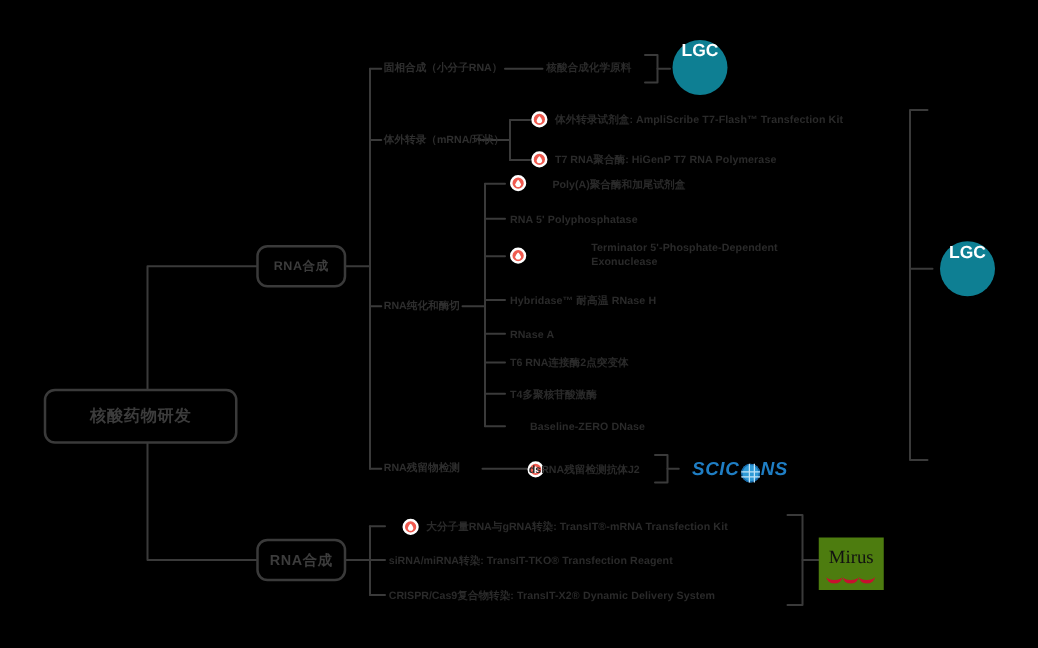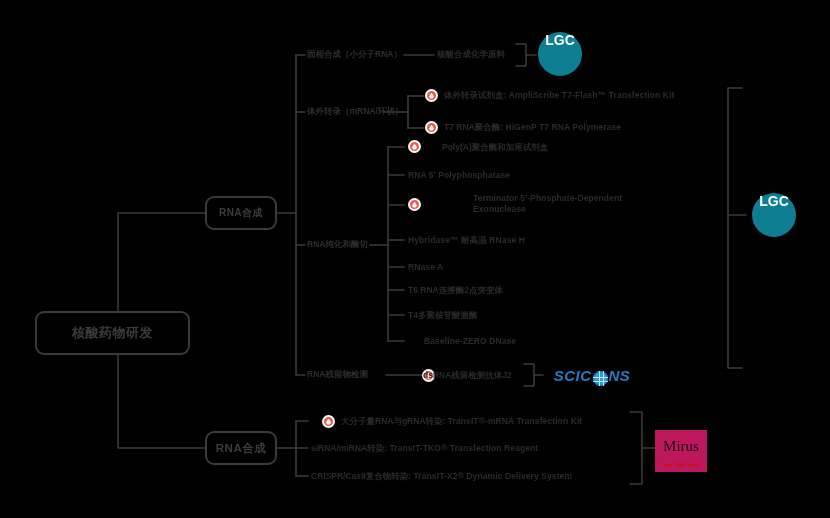--- a/index.html
+++ b/index.html
@@ -75,21 +75,21 @@
     content:"";position:absolute;left:6px;top:0;width:3px;height:15px;
     border-left:1px solid #bfe3f7;border-right:1px solid #bfe3f7;
   }
   #logo-scicons .globe::after{
     content:"";position:absolute;left:0;top:6px;width:15px;height:3px;
     border-top:1px solid #bfe3f7;border-bottom:1px solid #bfe3f7;
   }
 
   #logo-mirus{
     position:absolute;left:655px;top:430px;width:52px;height:42px;
-    background:#be185d;display:flex;flex-direction:column;
+    background:#4d7c0f;display:flex;flex-direction:column;
     align-items:center;justify-content:center;
   }
   #logo-mirus .mirus-word{
     font-family:"Liberation Serif","DejaVu Serif",serif;
     font-size:15px;color:#111;font-weight:400;line-height:15px;
   }
   #logo-mirus .wave{
     width:40px;height:9px;margin-top:1px;position:relative;
   }
   #logo-mirus .wave span{

